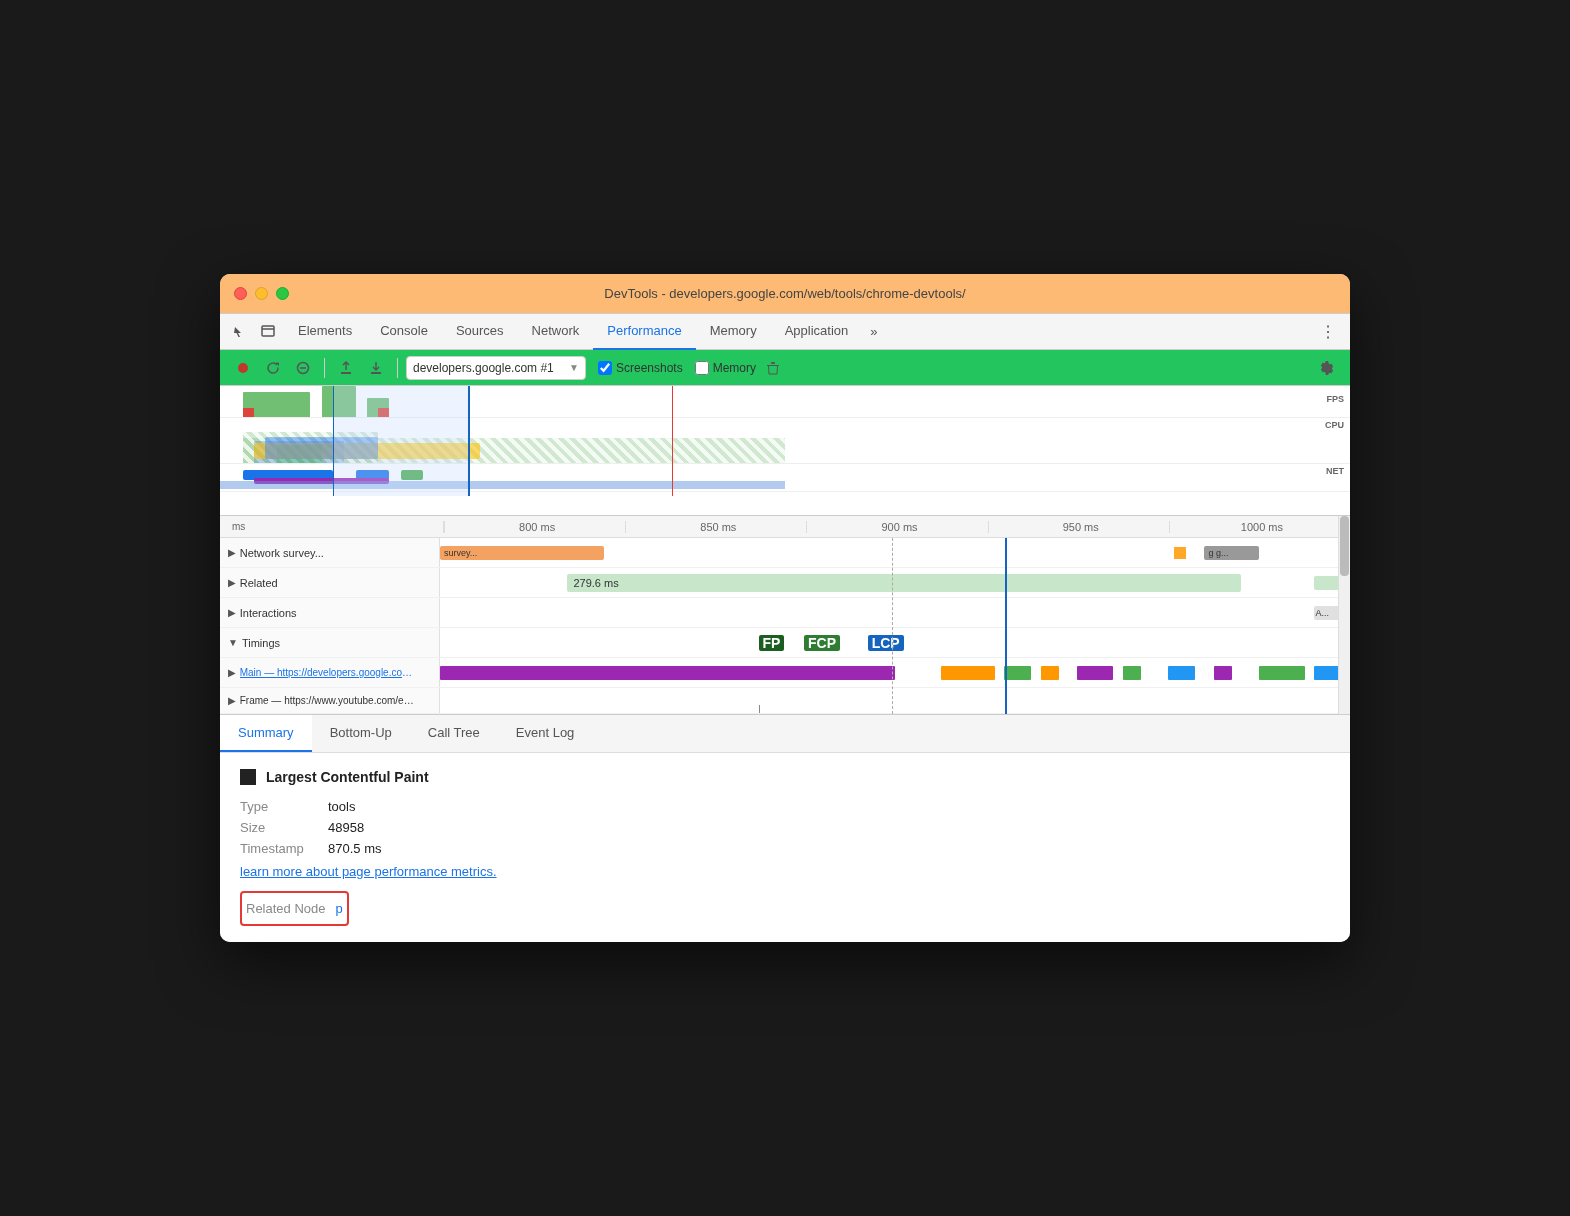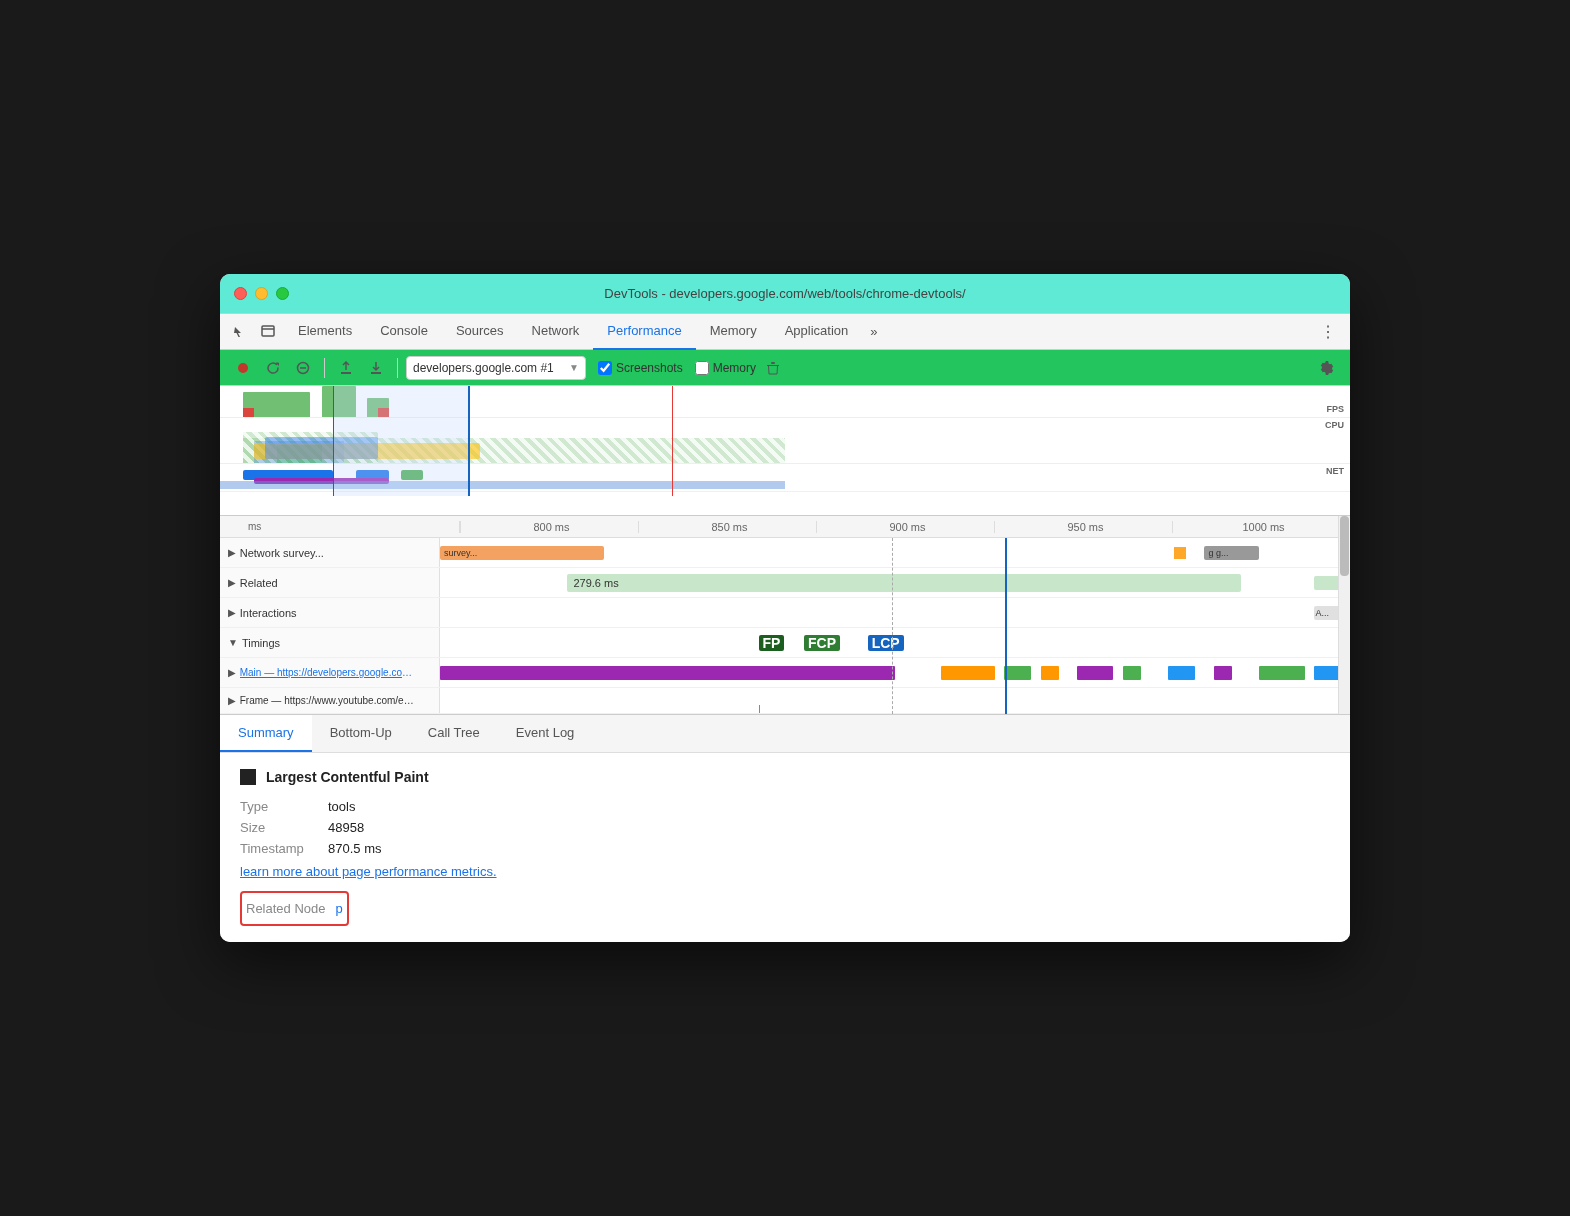--- a/index.html
+++ b/index.html
@@ -13,21 +13,21 @@
     }
     .window {
       width: 1130px;
       background: #f0f0f0;
       border-radius: 10px;
       box-shadow: 0 20px 60px rgba(0,0,0,0.6);
       overflow: hidden;
     }
     
     .titlebar {
-      background: #5eead4;
+      background: #fdba74;
       height: 40px;
       display: flex;
       align-items: center;
       padding: 0 14px;
       border-bottom: 1px solid #ccc;
       position: relative;
     }
     .traffic-lights {
       display: flex;
       gap: 8px;
@@ -245,21 +245,20 @@
       display: flex;
       align-items: center;
       font-size: 11px;
       color: #666;
       position: relative;
       padding-left: 4px;
     }
     .detail-ruler-ticks {
       display: flex;
       width: 100%;
-      margin-left: 16px;
     }
     .detail-ruler-tick {
       flex: 1;
       text-align: center;
       border-left: 1px solid #ddd;
       padding-left: 4px;
     }
     
     .track-row {
       height: 30px;
@@ -585,21 +584,21 @@
         </svg>
     </div>
   </div>
 
   <div class="timeline-overview">
 
 
     <div class="overview-canvas">
 
       <div class="fps-row" style="height:32px;background:#fff;position:relative;border-bottom:1px solid #eee;">
-        <span class="mini-label" style="top:18px;">FPS</span>
+        <span class="mini-label" style="top:8px;">FPS</span>
 
         <div style="position:absolute;left:2%;bottom:0;width:6%;height:80%;background:#4caf50;opacity:0.8;border-radius:1px 1px 0 0;"></div>
         <div style="position:absolute;left:9%;bottom:0;width:3%;height:100%;background:#4caf50;opacity:0.8;border-radius:1px 1px 0 0;"></div>
         <div style="position:absolute;left:13%;bottom:0;width:2%;height:60%;background:#4caf50;opacity:0.8;border-radius:1px 1px 0 0;"></div>
 
         <div style="position:absolute;left:2%;bottom:0;width:1%;height:30%;background:#e53935;opacity:0.9;"></div>
         <div style="position:absolute;left:14%;bottom:0;width:1%;height:30%;background:#e53935;opacity:0.9;"></div>
       </div>
 
       <div class="cpu-row" style="height:46px;background:#fff;position:relative;border-bottom:1px solid #eee;">

